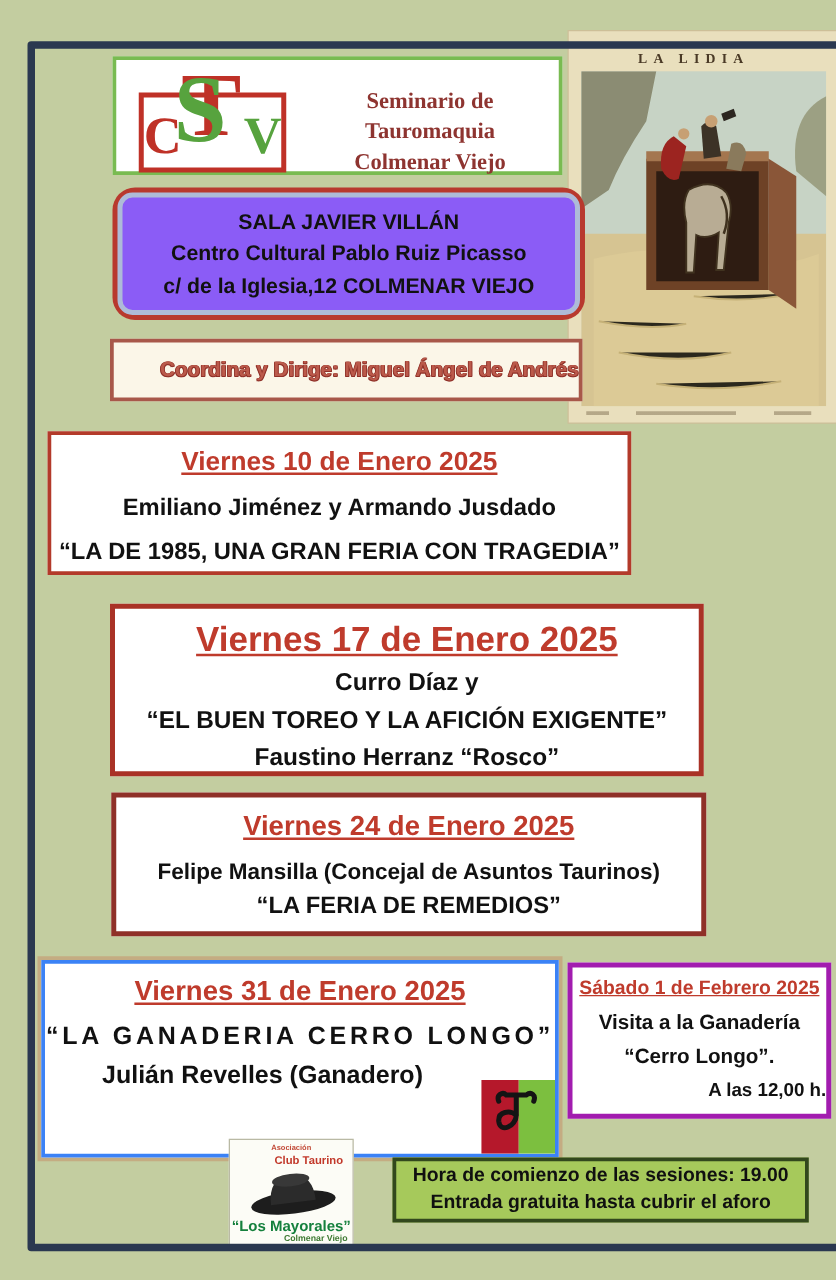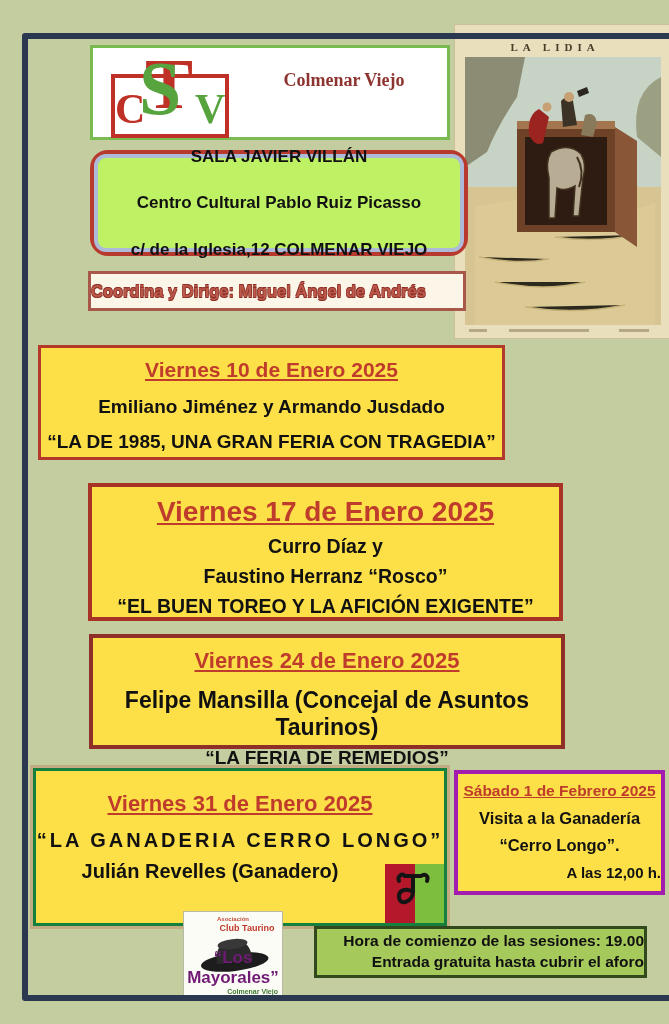--- a/index.html
+++ b/index.html
@@ -50,85 +50,85 @@
   .print-caption{position:absolute;bottom:6px;left:14px;width:180px;height:3px;
     background:linear-gradient(90deg,#8a7a5c 0 18px,transparent 18px 40px,#8a7a5c 40px 120px,transparent 120px 150px,#8a7a5c 150px 100%);
     opacity:.55;}
 
   
   .venue-box{
     left:90px;top:150px;width:378px;height:106px;z-index:3;
     background:#b8392e;border-radius:18px;padding:4px;box-sizing:border-box;
   }
   .venue-inner{
-    width:100%;height:100%;box-sizing:border-box;background:#bef264;
+    width:100%;height:100%;box-sizing:border-box;background:#8b5cf6;
     border:4px solid #aebbd8;border-radius:12px;
     display:flex;flex-direction:column;justify-content:center;
-    text-align:center;font-weight:bold;font-size:17px;line-height:1.5;color:#111;gap:21px;
+    text-align:center;font-weight:bold;font-size:17px;line-height:1.5;color:#111;
   }
 
   
   .coord-box{
-    left:88px;top:271px;width:378px;height:40px;z-index:3;
+    left:88px;top:271px;width:378px;height:50px;z-index:3;
     background:#fbf6e8;border:3px solid #a8584a;box-sizing:border-box;
-    display:flex;align-items:center;justify-content:flex-start;
+    display:flex;align-items:center;justify-content:flex-end;
   }
   .coord-text{
     font-size:16.5px;font-weight:800;color:#bb5a4b;
     text-shadow:0.6px 0.6px 0 #8f3028, -0.6px -0.6px 0 #8f3028, 0.6px -0.6px 0 #8f3028, -0.6px 0.6px 0 #8f3028;
   }
 
   
-  .event{background:#fde047;z-index:3;box-sizing:border-box;text-align:center;color:#111;}
+  .event{background:#ffffff;z-index:3;box-sizing:border-box;text-align:center;color:#111;}
   .event .date{font-weight:bold;text-decoration:underline;color:#bf3b2c;}
   .event .body{font-weight:bold;}
 
   .ev1{left:38px;top:345px;width:467px;height:115px;border:3px solid #b33a2a;padding-top:10px;}
   .ev1 .date{font-size:21px;}
   .ev1 .body{font-size:19px;margin-top:14px;}
   .ev1 .body + .body{margin-top:13px;}
 
   .ev2{left:88px;top:483px;width:475px;height:138px;border:4px solid #a93226;padding-top:9px;}
   .ev2 .date{font-size:28px;}
   .ev2 .body{font-size:19.5px;margin-top:7px;}
 
   .ev3{left:89px;top:634px;width:476px;height:115px;border:4px solid #8f3028;padding-top:10px;}
   .ev3 .date{font-size:22px;}
-  .ev3 .body{font-size:23px;margin-top:13px;}
+  .ev3 .body{font-size:18px;margin-top:13px;}
   .ev3 .body + .body{font-size:19px;margin-top:6px;}
 
-  .ev4{left:33px;top:768px;width:414px;height:158px;border:3px solid #15803d;
-       box-shadow:0 0 0 3px rgba(196,146,106,.55);padding-top:20px;position:absolute;}
+  .ev4{left:33px;top:768px;width:414px;height:158px;border:3px solid #3b82f6;
+       box-shadow:0 0 0 3px rgba(196,146,106,.55);padding-top:9px;position:absolute;}
   .ev4 .date{font-size:22px;}
   .ev4 .topic{font-size:20px;font-weight:bold;letter-spacing:3px;margin-top:12px;}
   .ev4 .speaker{font-size:20px;font-weight:bold;margin-top:8px;margin-right:60px;}
   .brand{position:absolute;right:0;bottom:0;width:59px;height:59px;}
 
   .ev5{left:454px;top:770px;width:211px;height:125px;border:4px solid #a21caf;padding-top:8px;}
   .ev5 .date{font-size:15.5px;}
   .ev5 .body{font-size:16.5px;font-weight:bold;margin-top:9px;}
   .ev5 .body.l2{margin-top:8px;}
   .ev5 .time{font-size:15px;font-weight:bold;margin-top:9px;text-align:right;}
 
   
   .club{
     left:183px;top:911px;width:100px;height:88px;z-index:3;
     background:#fcfcf6;border:1px solid #b9b9a4;box-sizing:border-box;text-align:center;
   }
   .club .assoc{position:absolute;top:4px;left:0;width:100%;font-size:6px;font-weight:bold;color:#c24a38;}
   .club .type{position:absolute;top:11px;left:14px;width:100%;font-size:9px;font-weight:bold;color:#c2382a;}
   .club .hat{position:absolute;top:20px;left:12px;}
-  .club .name{position:absolute;bottom:10px;left:0;width:100%;font-size:17px;font-weight:bold;color:#701a75;}
+  .club .name{position:absolute;bottom:10px;left:0;width:100%;font-size:12px;font-weight:bold;color:#15803d;}
   .club .town{position:absolute;bottom:3px;right:4px;font-size:7px;font-weight:bold;color:#3f7a33;}
 
   
   .footer-box{
     left:314px;top:926px;width:333px;height:52px;z-index:3;
     background:#a6c95b;border:3px solid #32481d;box-sizing:border-box;
-    display:flex;flex-direction:column;justify-content:center;text-align:right;
+    display:flex;flex-direction:column;justify-content:center;text-align:center;
     font-weight:bold;font-size:15.5px;line-height:1.35;color:#101010;
   }
 </style>
 </head>
 <body>
 
 <div class="abs frame"></div>
 
 <div class="abs print">
   <div class="print-title">LA LIDIA</div>
@@ -168,20 +168,21 @@
 
 <div class="abs logo-box">
   <div class="logo-mark">
     <div class="logo-square"></div>
     <span class="lt">T</span>
     <span class="ls">S</span>
     <span class="lc">C</span>
     <span class="lv">V</span>
   </div>
   <div class="logo-title">
+    <div>Seminario de Tauromaquia</div>
     <div>Colmenar Viejo</div>
   </div>
 </div>
 
 <div class="abs venue-box">
   <div class="venue-inner">
     <div>SALA JAVIER VILLÁN</div>
     <div>Centro Cultural Pablo Ruiz Picasso</div>
     <div>c/ de la Iglesia,12 COLMENAR VIEJO</div>
   </div>
@@ -193,22 +194,22 @@
 
 <div class="abs event ev1">
   <div class="date">Viernes 10 de Enero 2025</div>
   <div class="body">Emiliano Jiménez y Armando Jusdado</div>
   <div class="body">“LA DE 1985, UNA GRAN FERIA CON TRAGEDIA”</div>
 </div>
 
 <div class="abs event ev2">
   <div class="date">Viernes 17 de Enero 2025</div>
   <div class="body">Curro Díaz y</div>
+  <div class="body">“EL BUEN TOREO Y LA AFICIÓN EXIGENTE”</div>
   <div class="body">Faustino Herranz “Rosco”</div>
-  <div class="body">“EL BUEN TOREO Y LA AFICIÓN EXIGENTE”</div>
 </div>
 
 <div class="abs event ev3">
   <div class="date">Viernes 24 de Enero 2025</div>
   <div class="body">Felipe Mansilla (Concejal de Asuntos Taurinos)</div>
   <div class="body">“LA FERIA DE REMEDIOS”</div>
 </div>
 
 <div class="abs event ev4">
   <div class="date">Viernes 31 de Enero 2025</div>

